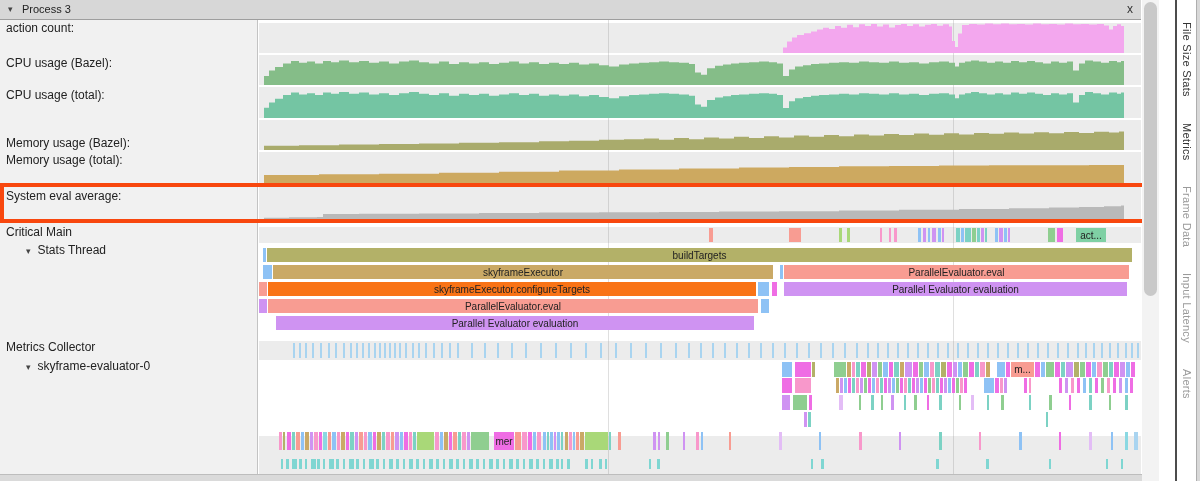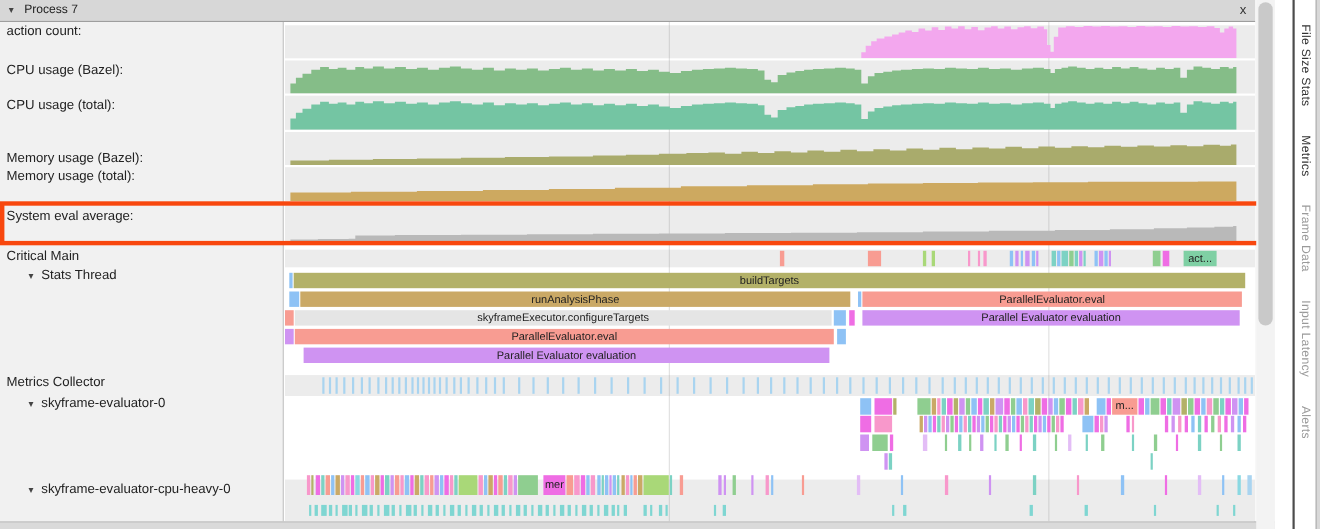--- a/index.html
+++ b/index.html
@@ -34,36 +34,35 @@
   .rightedge{position:absolute;left:1196px;top:0;width:4px;height:481px;background:#d8d8d8;border-left:1px solid #aeaeae;box-sizing:border-box;}
 </style>
 </head>
 <body>
 
 <div class="app">
   <div class="panel">
 
     <div class="header">
       <span class="arrow">▾</span>
-      <span class="title">Process 7</span>
+      <span class="title">Process 3</span>
       <span class="close">x</span>
     </div>
 
     <div class="labels">
       <div class="lbl" style="top:1px">action count:</div>
       <div class="lbl" style="top:36px">CPU usage (Bazel):</div>
       <div class="lbl" style="top:68px">CPU usage (total):</div>
       <div class="lbl" style="top:116px">Memory usage (Bazel):</div>
       <div class="lbl" style="top:133px">Memory usage (total):</div>
       <div class="lbl" style="top:169px">System eval average:</div>
       <div class="lbl" style="top:205px">Critical Main</div>
       <div class="lbl thread" style="top:223px"><span class="arr">▾</span><span>Stats Thread</span></div>
       <div class="lbl" style="top:320px">Metrics Collector</div>
       <div class="lbl thread" style="top:339px"><span class="arr">▾</span><span>skyframe-evaluator-0</span></div>
-      <div class="lbl thread" style="top:417px"><span class="arr">▾</span><span>skyframe-evaluator-cpu-heavy-0</span></div>
     </div>
 
     <div class="chartarea">
 
       <div class="tbg" style="top:3px;height:30px"></div>
       <div class="tbg" style="top:35px;height:30px"></div>
       <div class="tbg" style="top:67px;height:31px"></div>
       <div class="tbg" style="top:100px;height:30px"></div>
       <div class="tbg" style="top:132px;height:31px"></div>
       <div class="tbg" style="top:166px;height:36px"></div>
@@ -133,27 +132,27 @@
           <div class="slice" style="left: 789px; width: 7px; background: rgb(143, 206, 144);"></div>
           <div class="slice" style="left: 798px; width: 6px; background: rgb(239, 109, 228);"></div>
           <div class="slice" style="left: 817px; width: 30px; background: rgb(127, 208, 164);">act...</div>
         </div>
       <div class="srow" style="top:228px;height:14px">
           <div class="slice" style="left: 4px; width: 3px; background: rgb(142, 194, 245);"></div>
           <div class="slice" style="left: 8px; width: 865px; background: rgb(179, 177, 104);">buildTargets</div>
         </div>
       <div class="srow" style="top:245px;height:14px">
           <div class="slice" style="left: 4px; width: 9px; background: rgb(142, 194, 245);"></div>
-          <div class="slice" style="left: 14px; width: 500px; background: rgb(202, 169, 102);">runAnalysisPhase</div>
+          <div class="slice" style="left: 14px; width: 500px; background: rgb(202, 169, 102);">skyframeExecutor</div>
           <div class="slice" style="left: 521px; width: 3px; background: rgb(142, 194, 245);"></div>
           <div class="slice" style="left: 525px; width: 345px; background: rgb(248, 156, 146);">ParallelEvaluator.eval</div>
         </div>
       <div class="srow" style="top:262px;height:14px">
           <div class="slice" style="left: 0px; width: 8px; background: rgb(248, 156, 146);"></div>
-          <div class="slice" style="left: 9px; width: 488px; background: #e5e5e5;">skyframeExecutor.configureTargets</div>
+          <div class="slice" style="left: 9px; width: 488px; background: #f97316;">skyframeExecutor.configureTargets</div>
           <div class="slice" style="left: 499px; width: 11px; background: rgb(142, 194, 245);"></div>
           <div class="slice" style="left: 513px; width: 5px; background: rgb(239, 109, 228);"></div>
           <div class="slice" style="left: 525px; width: 343px; background: rgb(207, 147, 242);">Parallel Evaluator evaluation</div>
         </div>
       <div class="srow" style="top:279px;height:14px">
           <div class="slice" style="left: 0px; width: 8px; background: rgb(207, 147, 242);"></div>
           <div class="slice" style="left: 9px; width: 490px; background: rgb(248, 156, 146);">ParallelEvaluator.eval</div>
           <div class="slice" style="left: 502px; width: 8px; background: rgb(142, 194, 245);"></div>
         </div>
       <div class="srow" style="top:296px;height:14px">

